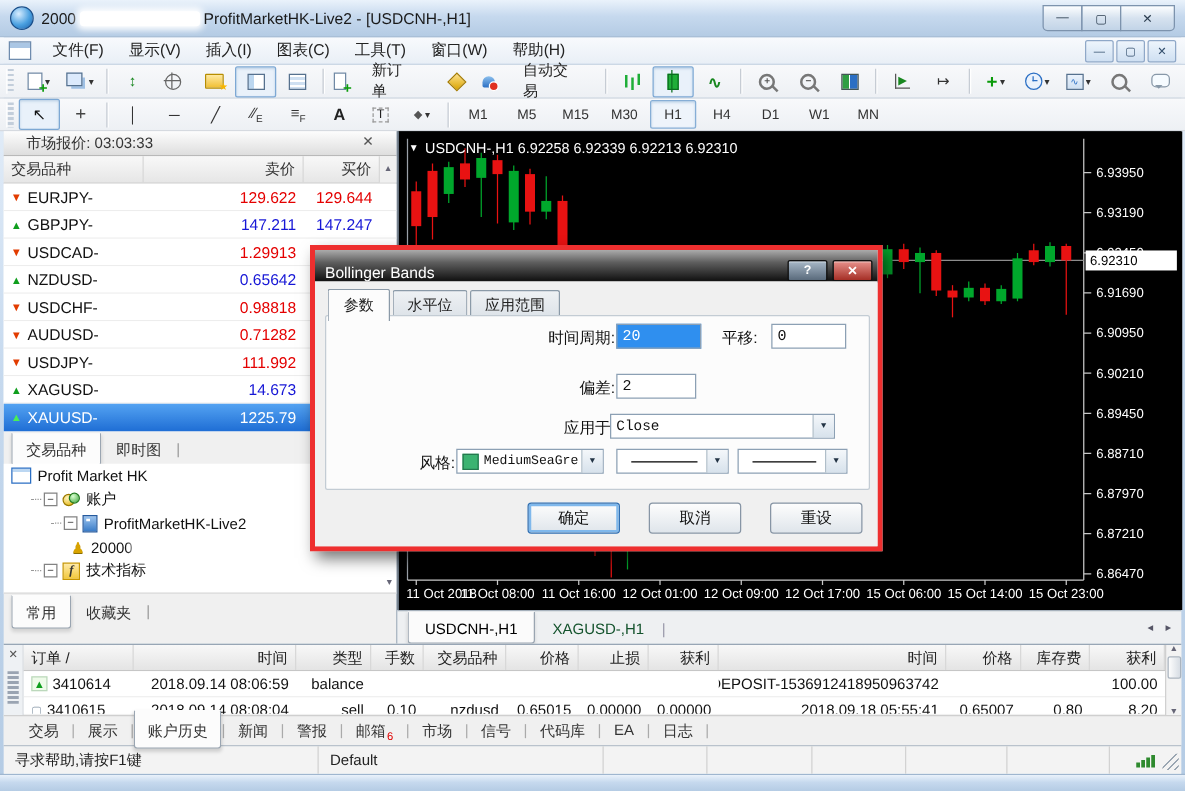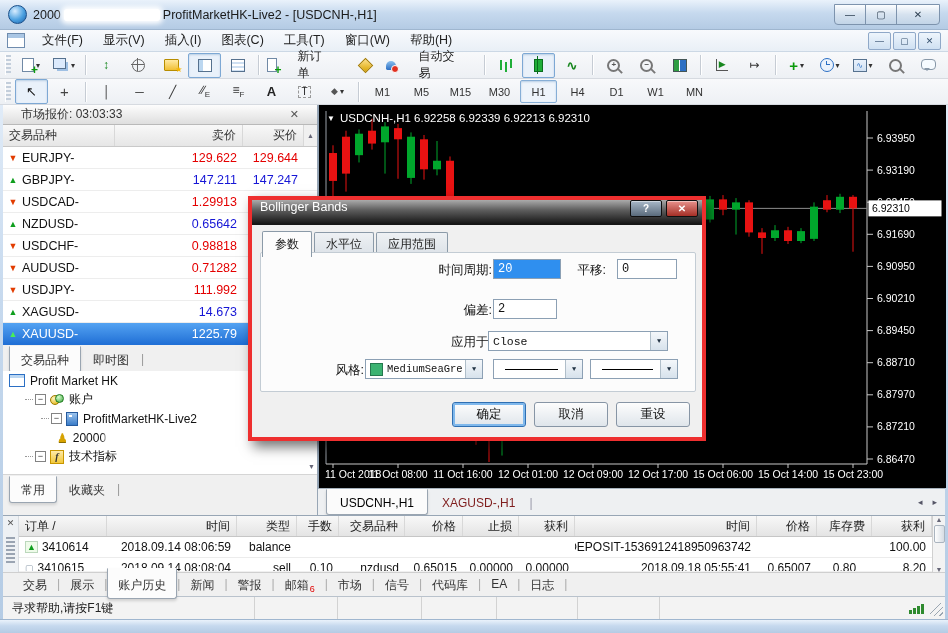--- a/index.html
+++ b/index.html
@@ -131,30 +131,30 @@
   .n-server{width:10px;height:12px;background:linear-gradient(180deg,#9cc4ee,#3a7cc8);border:1px solid #255a9e;position:relative}
   .n-server::after{content:"";position:absolute;left:2px;top:2px;width:3px;height:2px;background:#fff}
   .n-account{color:#d8a300;font-size:12px;text-shadow:0 1px 0 #8a6d00}
   .n-indicators{width:12px;height:12px;background:linear-gradient(180deg,#ffeaa8,#f2c83a);border:1px solid #c89600;
                 display:flex;align-items:center;justify-content:center;font:italic bold 10px "Liberation Serif",serif;color:#333}
   .nav-scroll{position:absolute;right:2px;bottom:4px;color:#667;font-size:7px}
   
   #chartwrap{left:318px;top:105px;width:627px;height:383px;background:#000;border-left:1px solid #8fa0b2;box-sizing:border-box}
   #charttabs{left:318px;top:488px;width:627px;height:27px;background:#eef0f2;border-top:1px solid #a7b2bd;
              display:flex;align-items:flex-start;padding:2px 8px 0;box-sizing:border-box}
-  .ctab{padding:4px 13px;font-size:12px;color:#7f1d1d;border:1px solid transparent}
+  .ctab{padding:4px 13px;font-size:12px;color:#14532d;border:1px solid transparent}
   .ctab.active{background:#fbfbfb;border-color:#9aa5b1;border-top-color:#fbfbfb;border-radius:0 0 3px 3px;color:#000;
                margin-top:-2px;padding-top:6px;box-shadow:0 2px 3px rgba(0,0,0,.12)}
   .ctab-sep{color:#99a;padding-top:5px}
   .ct-arrows{margin-left:auto;color:#556;font-size:9px;display:flex;gap:10px;padding-top:6px}
   
   #bbdlg{position:absolute;left:248px;top:196px;width:458px;height:245px;z-index:50;box-sizing:border-box;
          border:4px solid #ee2f2f;background:#f0f0f0;box-shadow:5px 6px 12px rgba(0,0,0,.55)}
   .bb-title{height:25px;background:linear-gradient(180deg,#ababab,#5e5e5e 40%,#161616 95%);
-            display:flex;align-items:flex-start;color:#fff;padding:0 4px 0 8px;font-size:12.5px;border-bottom:1px solid #000}
+            display:flex;align-items:flex-end;color:#fff;padding:0 4px 0 8px;font-size:12.5px;border-bottom:1px solid #000}
   .bb-btn{width:30px;height:15px;margin-left:4px;border:1px solid #101010;border-radius:2px;color:#fff;
           display:flex;align-items:center;justify-content:center;font-size:10px;font-weight:bold;
           box-shadow:inset 0 1px 0 rgba(255,255,255,.45)}
   .bb-help{margin-left:auto;background:linear-gradient(#a8b8c8,#5a6b7c)}
   .bb-close{background:linear-gradient(#e8928c,#a52f26)}
   .bb-body{position:absolute;left:0;top:25px;right:0;bottom:0;background:#f0f0f0}
   .bb-tabs{position:absolute;left:10px;top:6px;display:flex;align-items:flex-end}
   .bb-tab{padding:3px 11px;font-size:12px;color:#222;border:1px solid #8b9aa8;border-bottom:none;
           background:linear-gradient(#eef1f4,#dbe1e7);margin-right:2px;border-radius:2px 2px 0 0}
   .bb-tab.active{background:#fcfcfc;padding:4px 12px;position:relative;z-index:2;margin-bottom:-1px}
@@ -163,21 +163,21 @@
   .bb-lbl{position:absolute;font-size:12.5px;color:#111;white-space:nowrap}
   .bb-input{position:absolute;height:20px;box-sizing:border-box;border:1px solid #8ca0b4;background:#fff;
             font:12px "Liberation Mono",monospace;display:flex;align-items:center;padding:0 4px}
   .bb-input.sel{background:#2f8fef;color:#fff}
   .bb-combo{position:absolute;height:20px;box-sizing:border-box;border:1px solid #8ca0b4;background:#fff;
             display:flex;align-items:center;font:11.5px "Liberation Mono",monospace;padding-left:4px;color:#111}
   .bb-combo .dd{margin-left:auto;width:16px;align-self:stretch;background:linear-gradient(#f4f7fa,#d7e2ec);
                 border-left:1px solid #b0bec9;display:flex;align-items:center;justify-content:center;font-size:7px;color:#234}
   .swatch{width:11px;height:11px;border:1px solid #25784e;margin-right:4px;flex:0 0 auto}
   .lineglyph{flex:1;height:1px;background:#000;margin:0 7px}
-  .bb-buttons{position:absolute;right:12px;bottom:10px;display:flex;gap:8px}
+  .bb-buttons{position:absolute;right:12px;bottom:10px;display:flex;gap:23px}
   .bb-button{width:72px;height:23px;border:1px solid #8795a5;border-radius:3px;font-size:12.5px;color:#111;
              background:linear-gradient(#fdfdfd,#dfe5eb);display:flex;align-items:center;justify-content:center}
   .bb-button.focused{border-color:#2f6fb2;box-shadow:0 0 0 2px #7fb8ec inset}
   
   #terminal{left:3px;top:515px;width:942px;height:81px;background:#f0f0f0;border-top:1px solid #98a6b5;box-sizing:border-box}
   .t-strip{position:absolute;left:0;top:0;width:16px;height:57px;background:#eef1f4;border-right:1px solid #d7dbe0;
            display:flex;flex-direction:column;align-items:center;box-sizing:border-box}
   .t-close{font-size:9px;color:#555;margin-top:3px;line-height:1}
   .t-grip{margin-top:9px;width:9px;height:26px;background:repeating-linear-gradient(180deg,#9aa4b2 0 2px,transparent 2px 4px)}
   .t-table{position:absolute;left:16px;top:0;width:913px}
@@ -827,21 +827,21 @@
           </span>
           <span class="td" style="width: 56px;">
             <span>0.00000</span>
           </span>
           <span class="td" style="width: 182px; justify-content: flex-end;">
             <span>2018.09.18 05:55:41</span>
           </span>
           <span class="td" style="width: 60px;">
             <span>0.65007</span>
           </span>
-          <span class="td" style="width: 55px; justify-content: center;">
+          <span class="td" style="width: 55px;">
             <span>0.80</span>
           </span>
           <span class="td" style="width: 60px; justify-content: flex-end;">
             <span>8.20</span>
           </span>
         </div>
       </div>
   </div>
   <div class="t-scrollbar">
     <span>▲</span>
@@ -870,20 +870,21 @@
       <span class="ttab-sep">|</span>
       <span class="ttab">EA</span>
       <span class="ttab-sep">|</span>
       <span class="ttab">日志</span>
       <span class="ttab-sep">|</span>
     </div>
 </div>
 
 <div class="abs" id="statusbar">
     <span class="sseg" style="width: 252px;">寻求帮助,请按F1键</span>
+    <span class="sseg" style="width: 228px;">Default</span>
     <span class="sseg" style="width: 83px;"></span>
     <span class="sseg" style="width: 84px;"></span>
     <span class="sseg" style="width: 75px;"></span>
     <span class="sseg" style="width: 81px;"></span>
     <span class="sseg" style="width: 82px;"></span>
     <span class="s-iconzone">
       <span class="bars">
         <i style="height: 4px;"></i>
         <i style="height: 6px;"></i>
         <i style="height: 8px;"></i>

